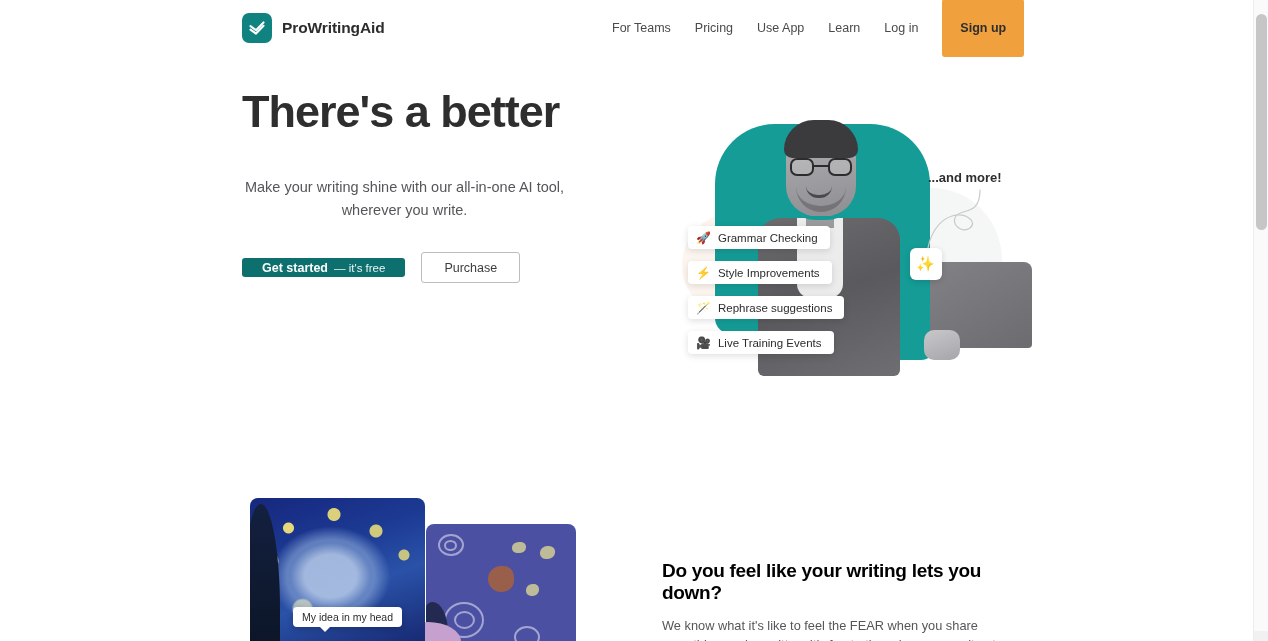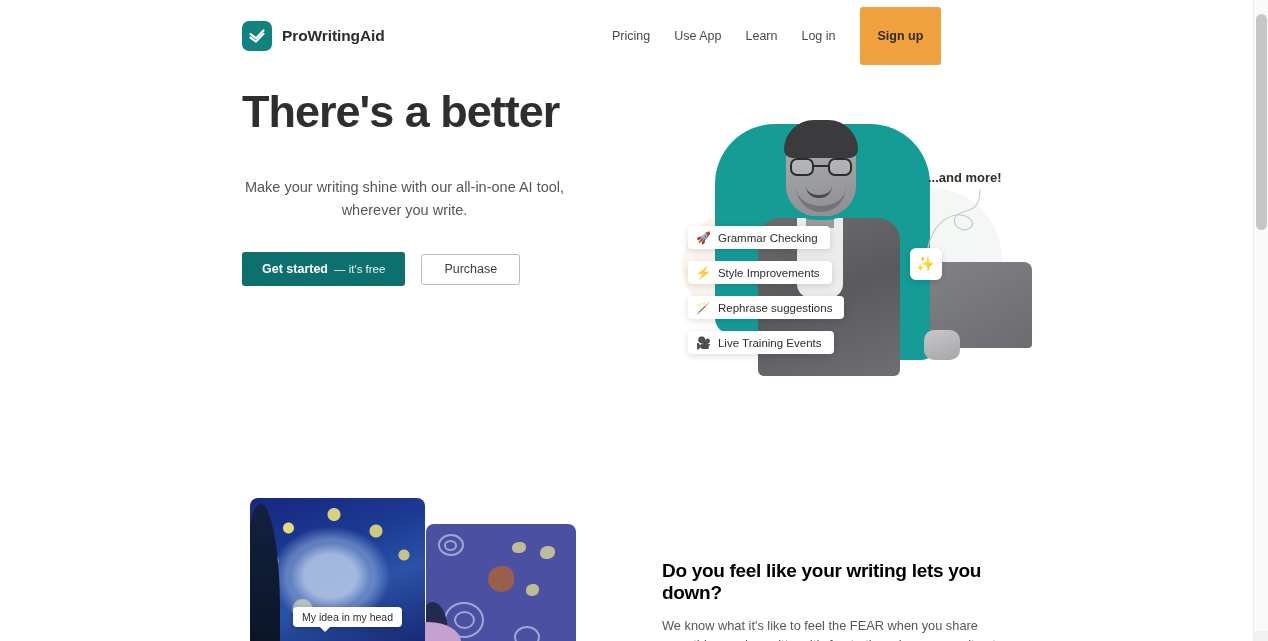--- a/index.html
+++ b/index.html
@@ -20,21 +20,21 @@
   .scrollbar-thumb{
     position:absolute; top:14px; left:2px; width:11px; height:216px;
     background:#c6c6c6; border-radius:6px;
   }
   .scrollbar-corner{
     position:absolute; bottom:0; left:0; width:15px; height:10px; background:#f1f1f1;
   }
 
   
   .header{
-    position:absolute; top:12px; left:0; width:1253px; height:48px;
+    position:absolute; top:4px; left:0; width:1253px; height:48px;
     display:flex; align-items:center;
   }
   .brand{ position:absolute; left:242px; top:9px; display:flex; align-items:center; gap:10px; }
   .logo-mark{
     width:30px; height:30px; border-radius:7px;
     background:#10827f; display:flex; align-items:center; justify-content:center;
     flex:0 0 auto;
   }
   .brand-name{
     font-size:15.5px; font-weight:bold; color:#2c2c2c; letter-spacing:-0.1px;
@@ -56,21 +56,21 @@
   .hero-title{
     font-size:45px; line-height:56px; font-weight:bold; color:#2e2e2e;
     letter-spacing:-1px;
   }
   .hero-sub{
     margin-top:36px; font-size:14.5px; line-height:23px; color:#56565a; width:325px;text-align:center;
   }
   .hero-ctas{ margin-top:30px; display:flex; align-items:center; gap:16px; }
   .btn-primary{
     background:#0d6f6e; color:#fff; border:none; border-radius:3px;
-    padding:0 20px; height:34px; font-size:12.5px; cursor:pointer;
+    padding:0 20px; height:19px; font-size:12.5px; cursor:pointer;
     display:flex; align-items:center; gap:6px; white-space:nowrap;
   }
   .btn-primary .lbl{ font-weight:bold; }
   .btn-primary .sfx{ font-weight:normal; font-size:11.5px; opacity:.92; }
   .btn-secondary{
     background:#fff; color:#3d3d3d; border:1px solid #bdbdbd; border-radius:3px;
     padding:0 22px; height:31px; font-size:12.5px; cursor:pointer; white-space:nowrap;
   }
   .hero-note{ margin-top:30px; font-size:11.5px; color:#6a6a6e; }
 
@@ -227,20 +227,21 @@
       <span class="logo-mark">
         <svg width="18" height="18" viewBox="0 0 18 18" aria-hidden="true">
           <path d="M2.5 7.2 L8 11.2 L15.5 3.4" fill="none" stroke="#ffffff" stroke-width="2.1" stroke-linecap="round" stroke-linejoin="round"></path>
           <path d="M2.5 10.6 L8 14.6 L15.5 6.8" fill="none" stroke="#ffffff" stroke-width="2.1" stroke-linecap="round" stroke-linejoin="round"></path>
         </svg>
       </span>
       <span class="brand-name">ProWritingAid</span>
     </div>
 
     <nav class="nav">
+      <a class="nav-link">For Teams</a>
       <a class="nav-link">Pricing</a>
       <a class="nav-link">Use App</a>
       <a class="nav-link">Learn</a>
       <a class="nav-link">Log in</a>
       <button class="signup-btn">Sign up</button>
     </nav>
   </div>
 
   <div class="hero-left">
     <h1 class="hero-title">

